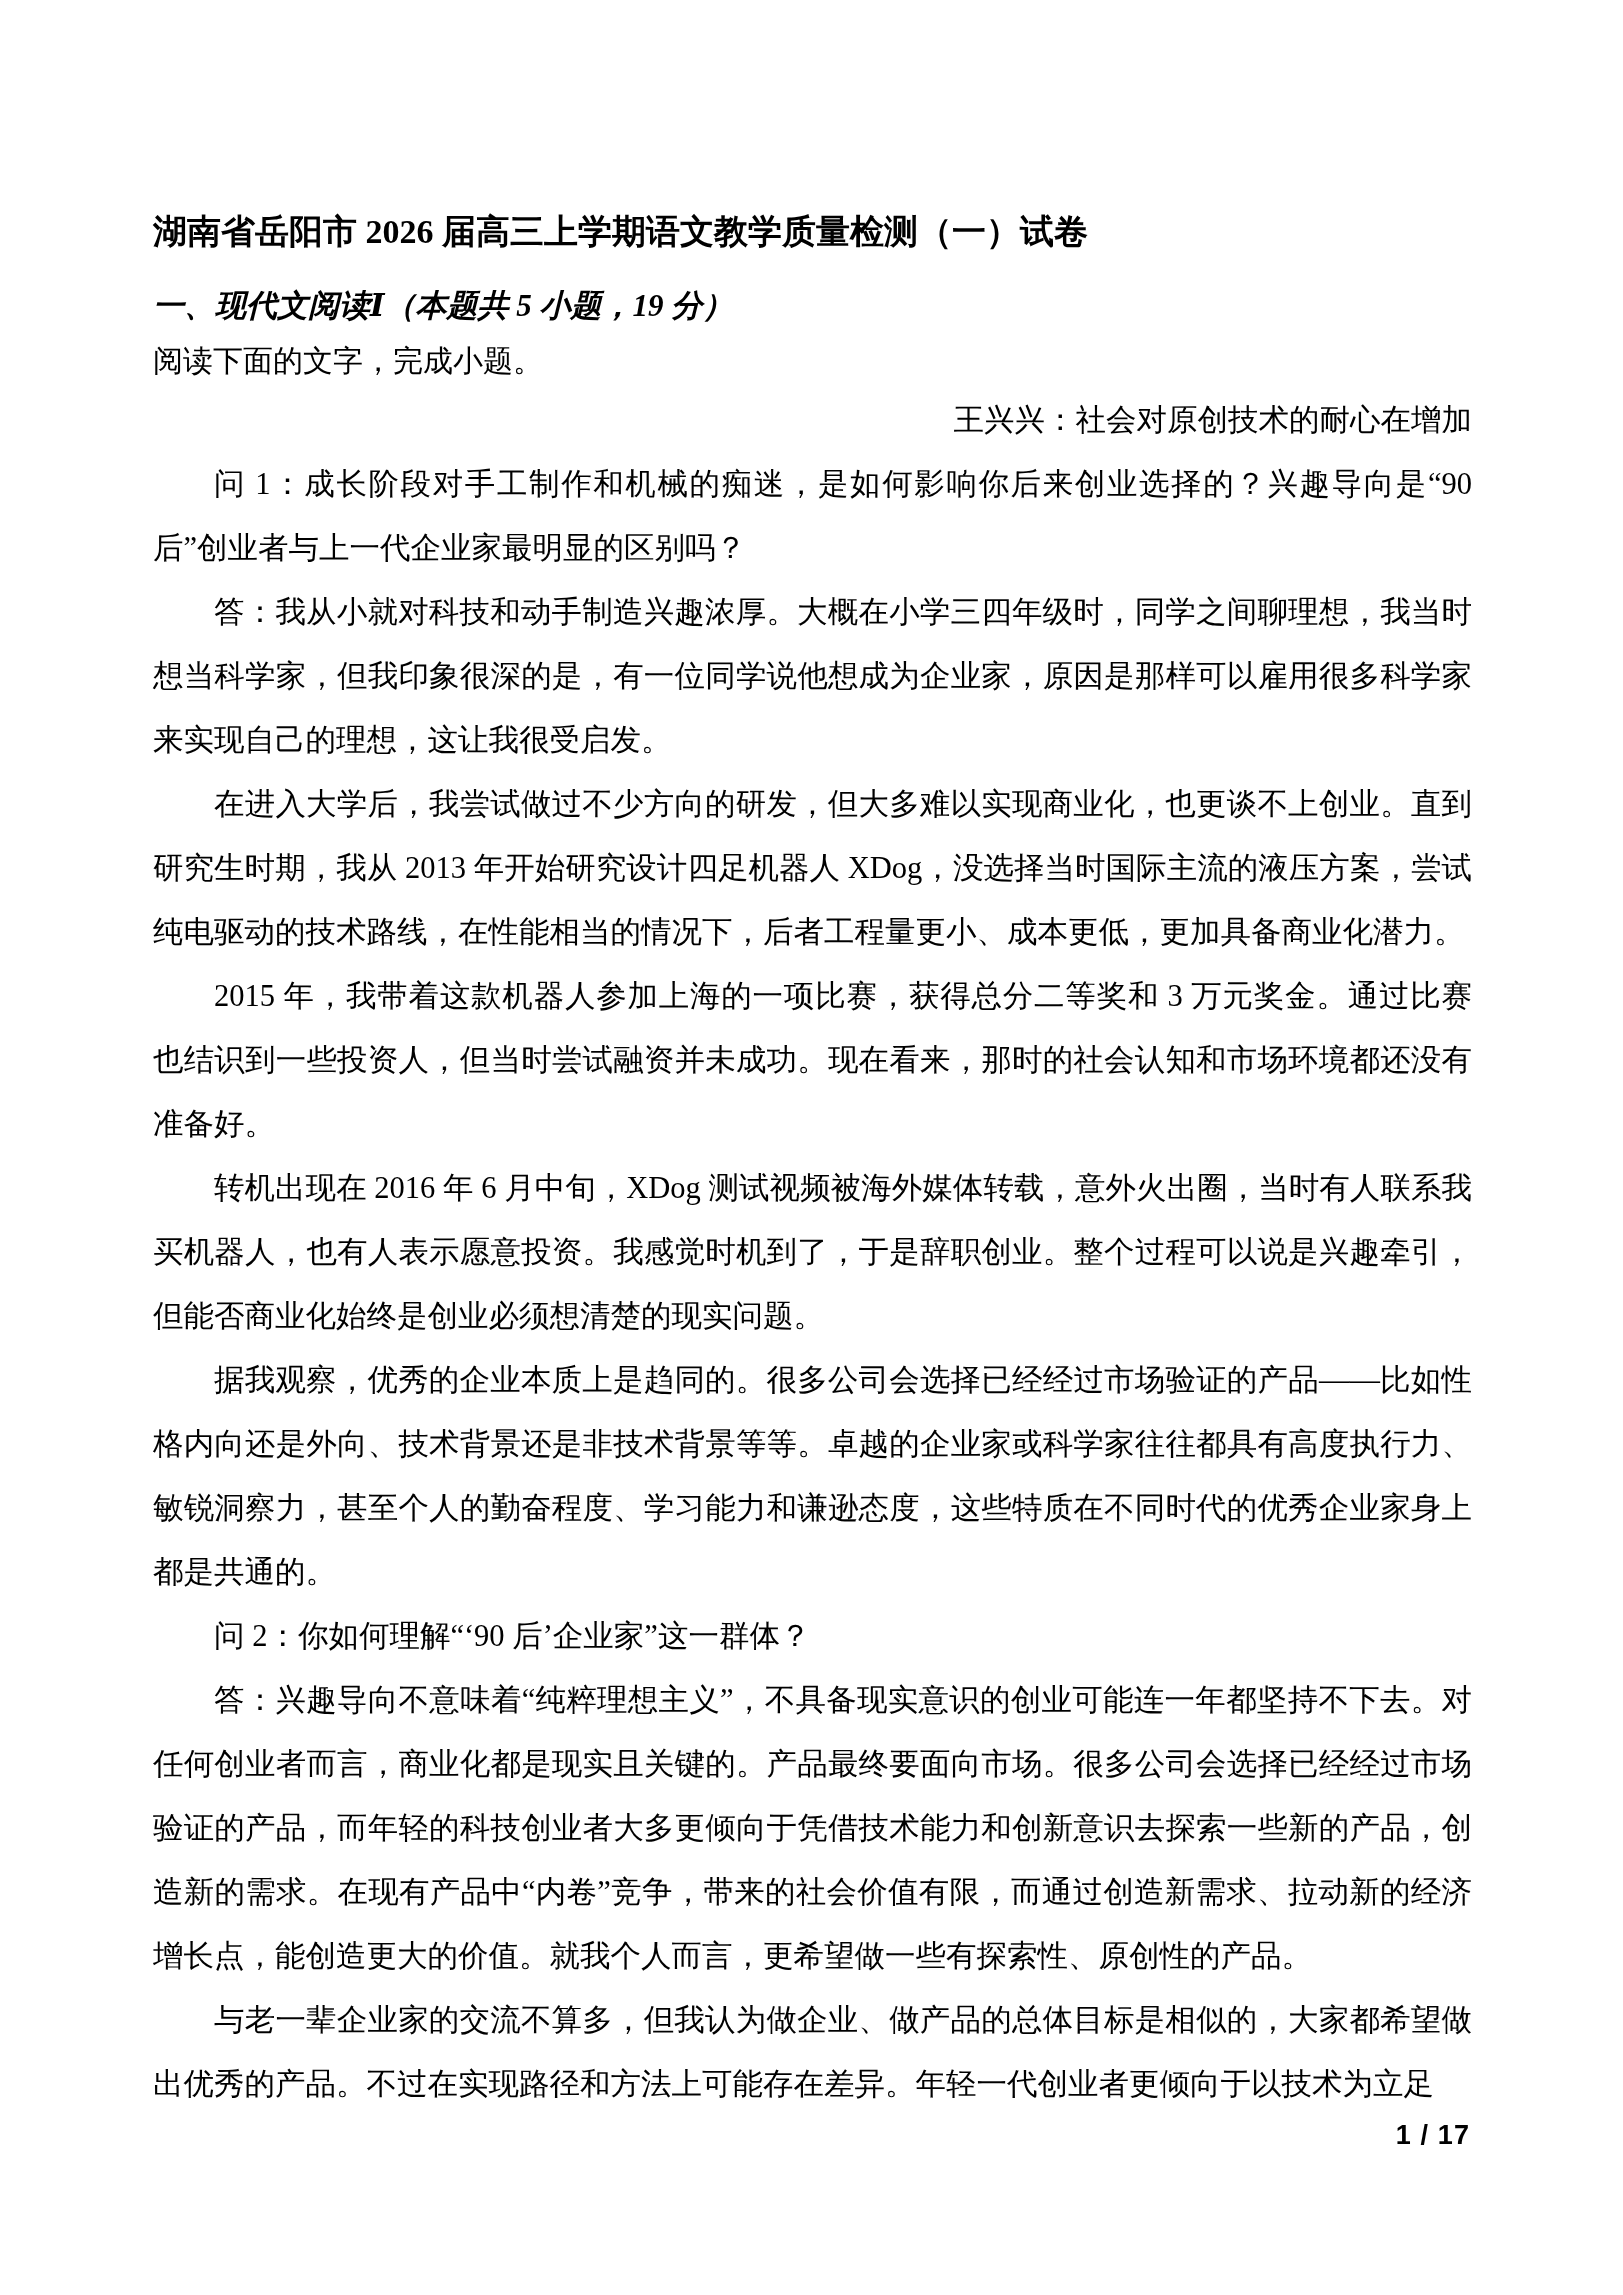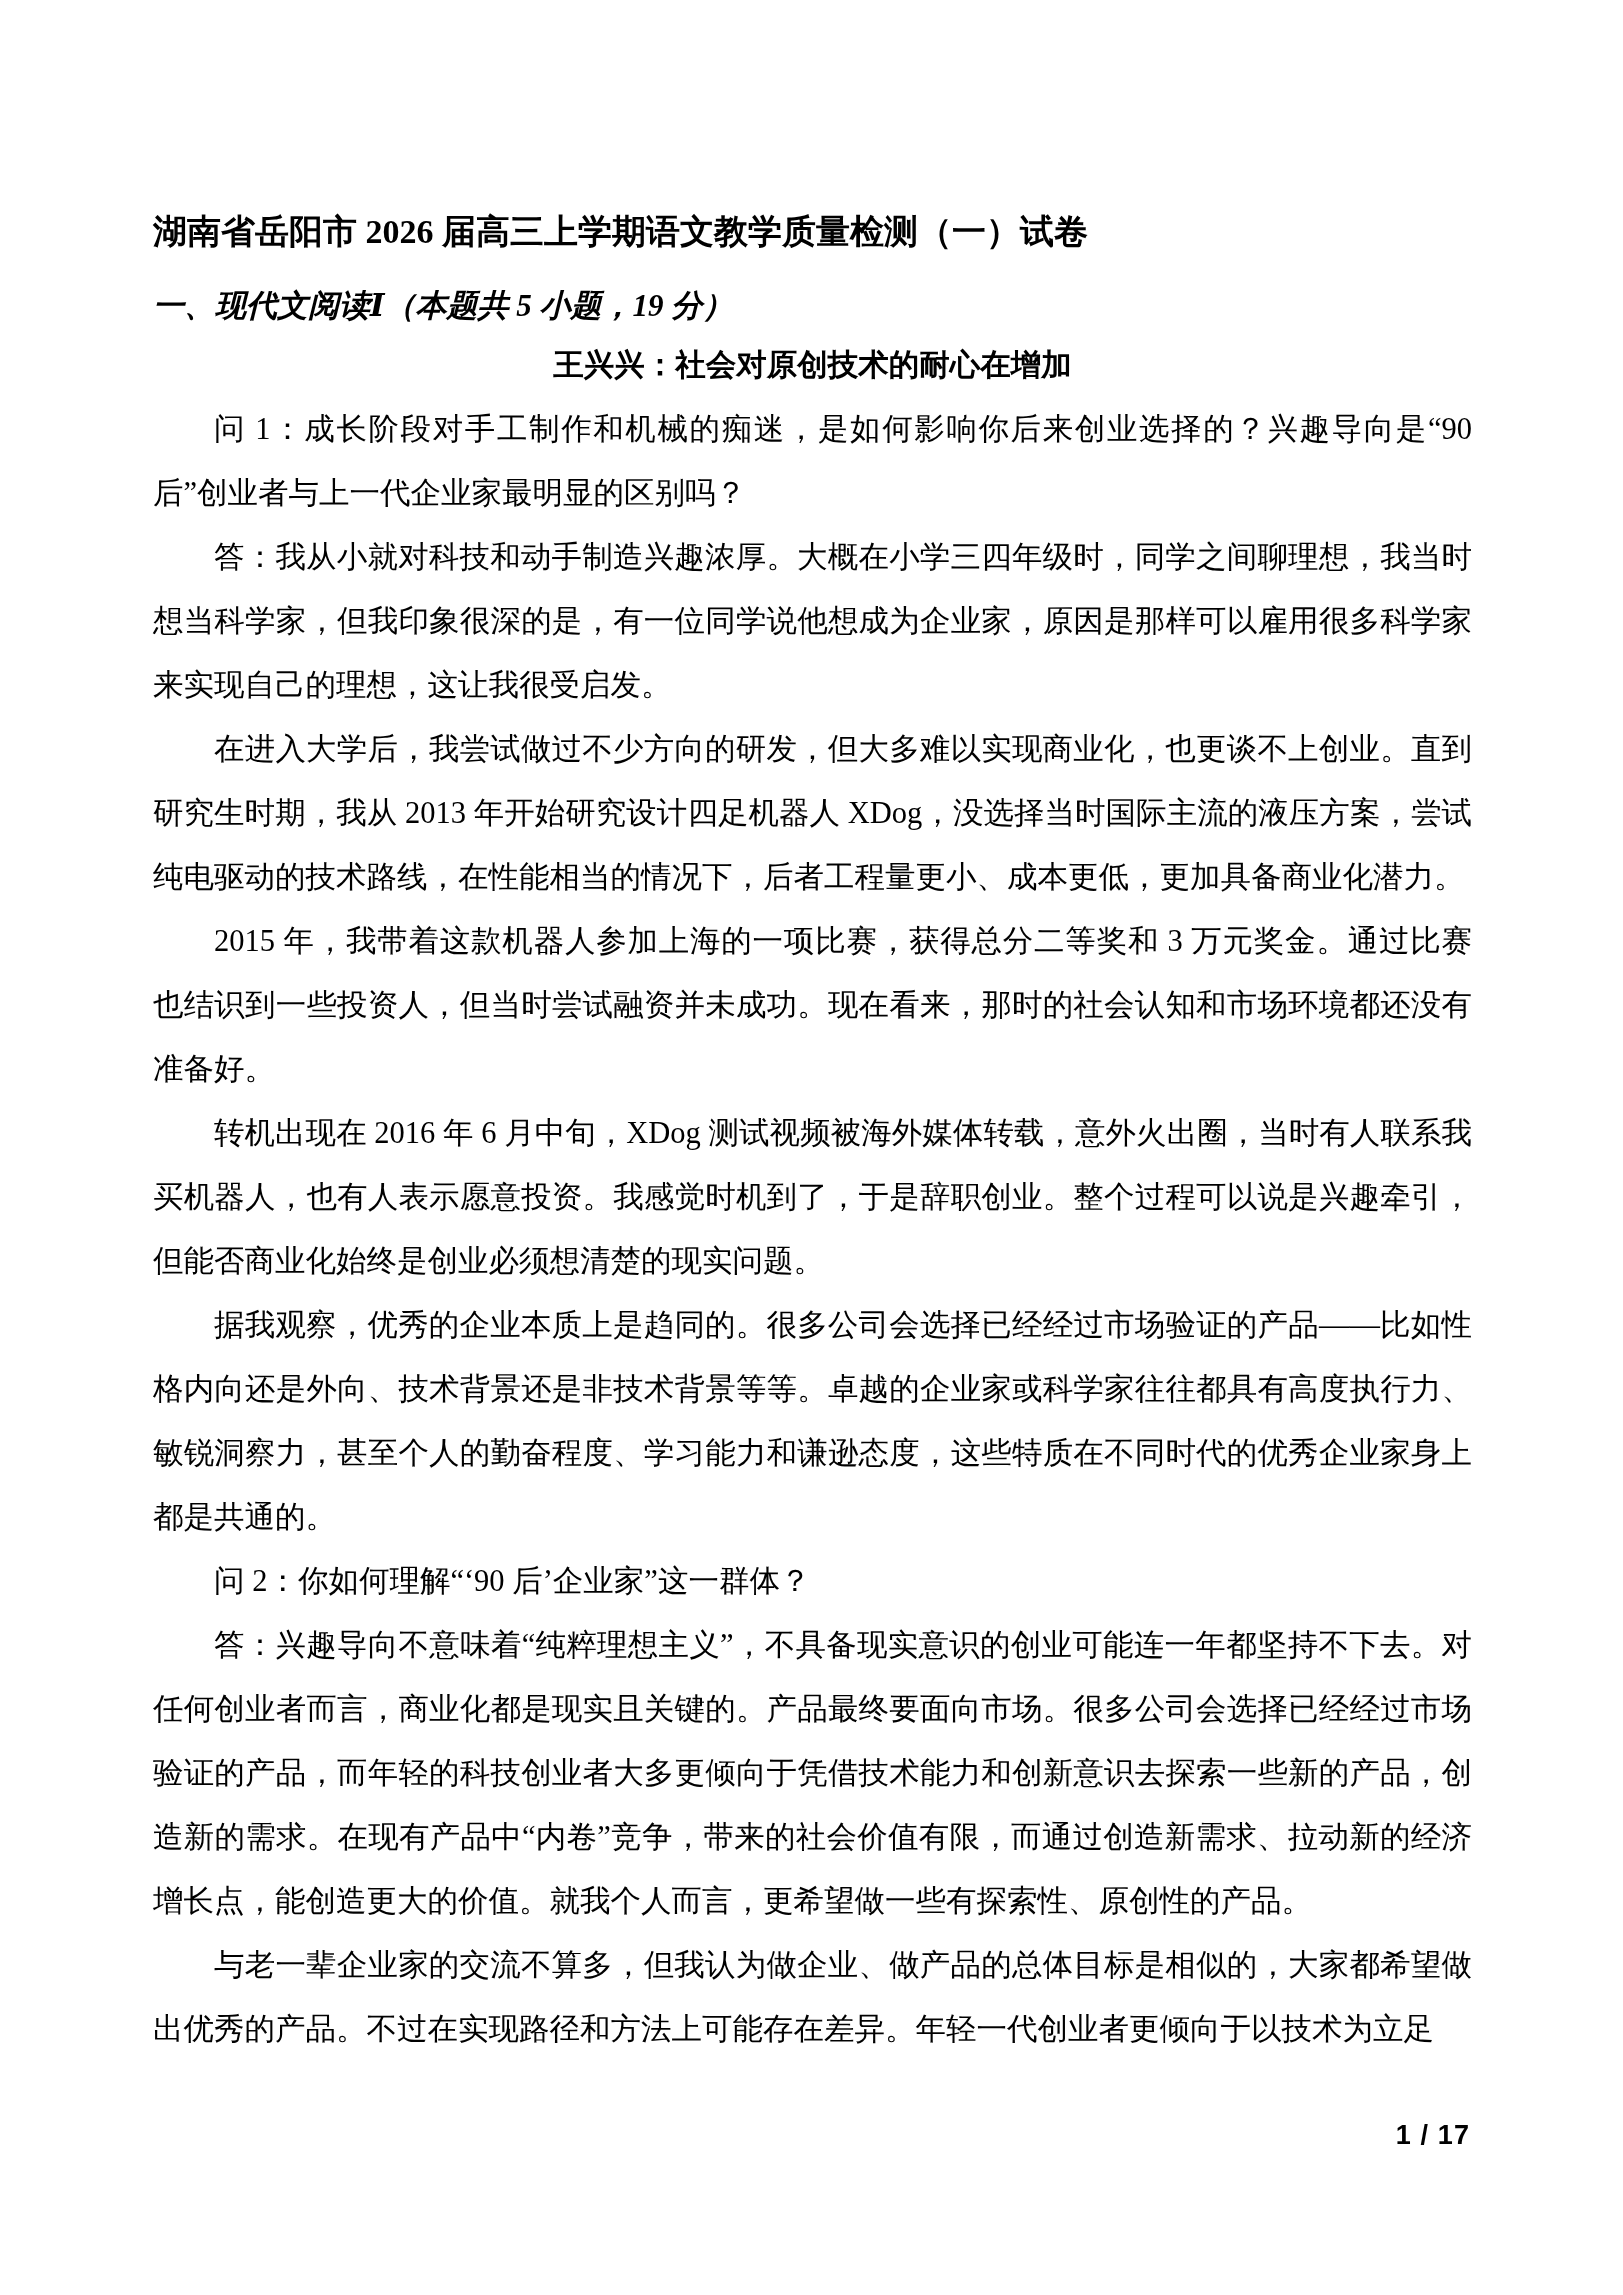--- a/index.html
+++ b/index.html
@@ -40,22 +40,22 @@
   .instruction {
     margin: 18.5px 0 0 0;
     font-size: 30px;
     line-height: 36px;
     font-weight: normal;
   }
   .article-title {
     margin: 23px 0 0 0;
     font-size: 30.5px;
     line-height: 37px;
-    font-weight: bold;
-    text-align: center;
+    font-weight: normal;
+    text-align: right;
   }
   .article {
     margin-top: 13px;
   }
   .article p {
     margin: 0;
     font-size: 30.5px;
     line-height: 64px;
     text-align: justify;
     text-indent: 2em;
@@ -76,20 +76,21 @@
 </head>
 <body>
 
 <div class="page">
   <div class="content">
 
     <h1 class="doc-title">湖南省岳阳市 2026 届高三上学期语文教学质量检测（一）试卷</h1>
 
     <h2 class="section-heading">一、现代文阅读Ⅰ（本题共 5 小题，19 分）</h2>
 
+    <p class="instruction">阅读下面的文字，完成小题。</p>
 
     <h3 class="article-title">王兴兴：社会对原创技术的耐心在增加</h3>
 
     <div class="article">
       <p>问 1：成长阶段对手工制作和机械的痴迷，是如何影响你后来创业选择的？兴趣导向是“90 后”创业者与上一代企业家最明显的区别吗？</p>
       <p>答：我从小就对科技和动手制造兴趣浓厚。大概在小学三四年级时，同学之间聊理想，我当时想当科学家，但我印象很深的是，有一位同学说他想成为企业家，原因是那样可以雇用很多科学家来实现自己的理想，这让我很受启发。</p>
       <p>在进入大学后，我尝试做过不少方向的研发，但大多难以实现商业化，也更谈不上创业。直到研究生时期，我从 2013 年开始研究设计四足机器人 XDog，没选择当时国际主流的液压方案，尝试纯电驱动的技术路线，在性能相当的情况下，后者工程量更小、成本更低，更加具备商业化潜力。</p>
       <p>2015 年，我带着这款机器人参加上海的一项比赛，获得总分二等奖和 3 万元奖金。通过比赛也结识到一些投资人，但当时尝试融资并未成功。现在看来，那时的社会认知和市场环境都还没有准备好。</p>
       <p>转机出现在 2016 年 6 月中旬，XDog 测试视频被海外媒体转载，意外火出圈，当时有人联系我买机器人，也有人表示愿意投资。我感觉时机到了，于是辞职创业。整个过程可以说是兴趣牵引，但能否商业化始终是创业必须想清楚的现实问题。</p>
       <p>据我观察，优秀的企业本质上是趋同的。很多公司会选择已经经过市场验证的产品——比如性格内向还是外向、技术背景还是非技术背景等等。卓越的企业家或科学家往往都具有高度执行力、敏锐洞察力，甚至个人的勤奋程度、学习能力和谦逊态度，这些特质在不同时代的优秀企业家身上都是共通的。</p>

